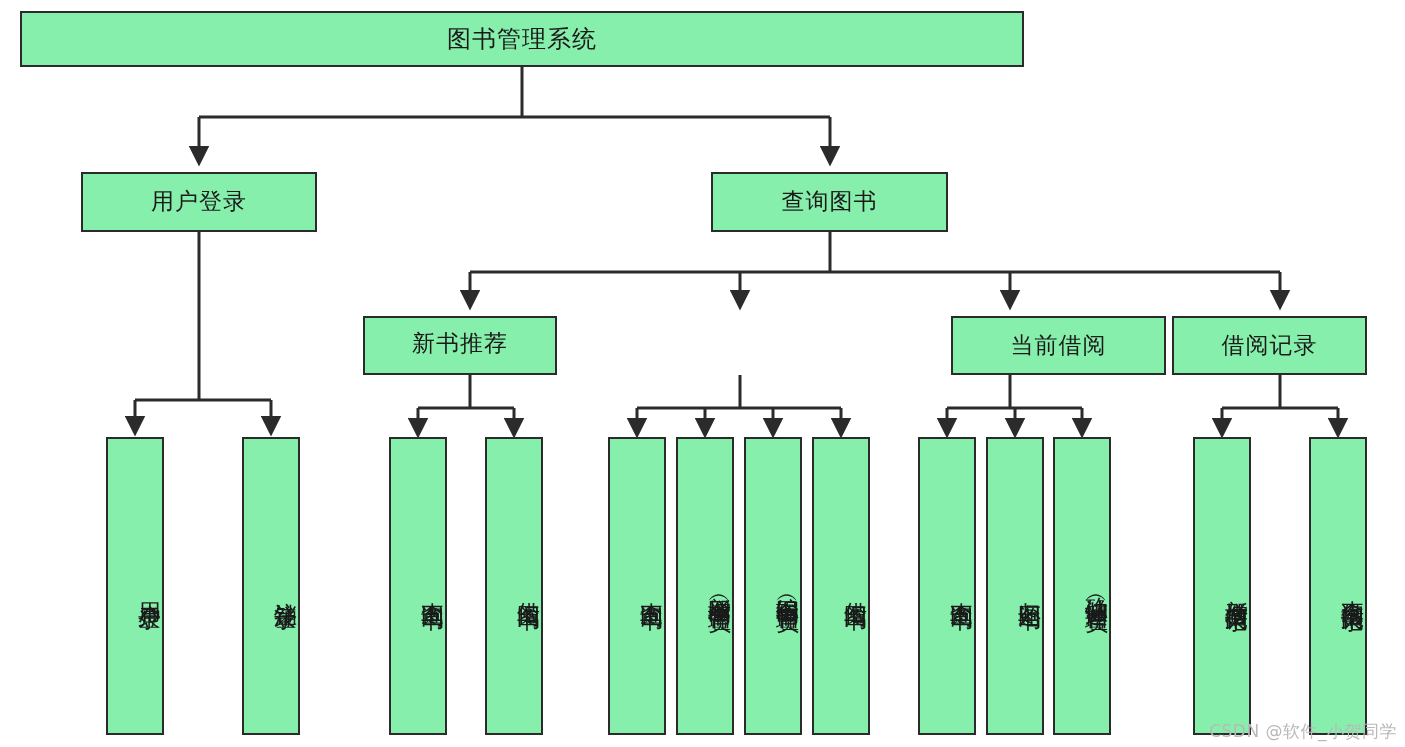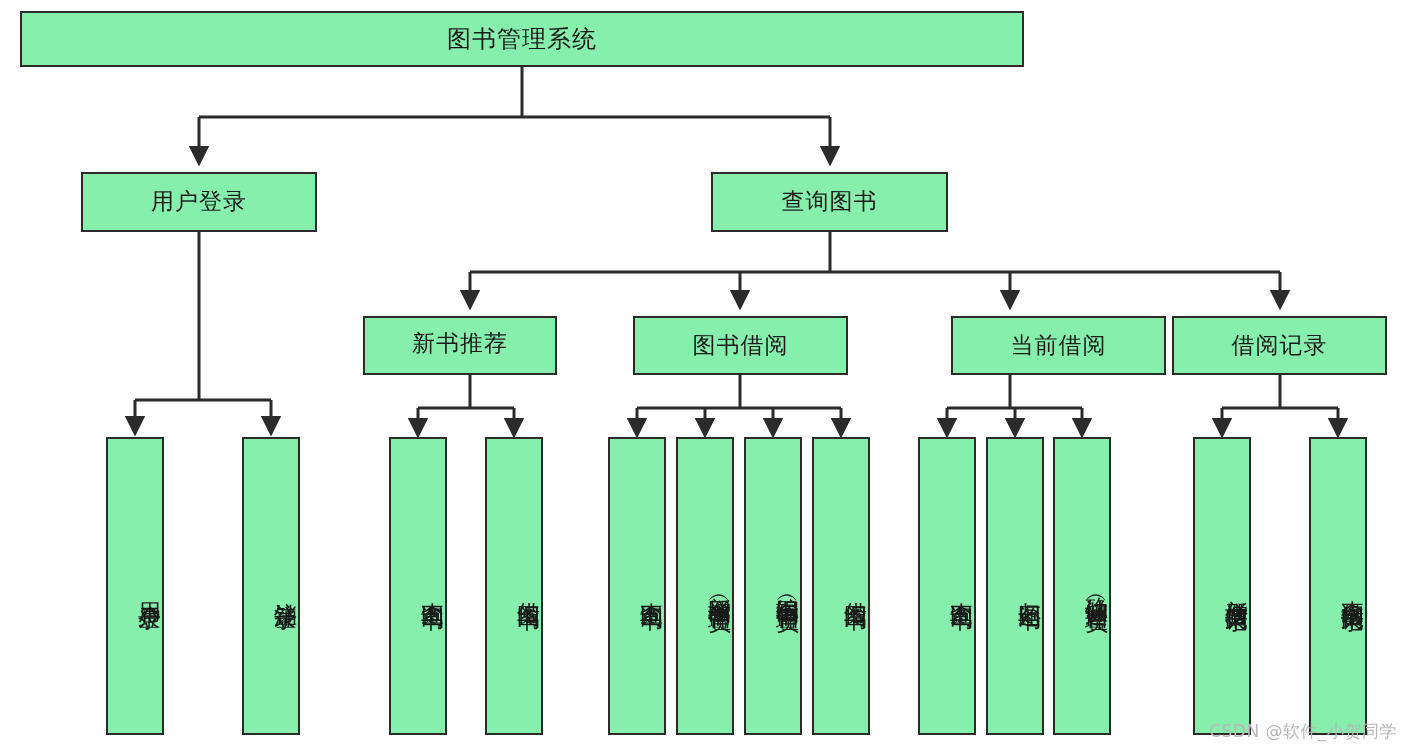--- a/index.html
+++ b/index.html
@@ -136,27 +136,24 @@
   <div class="node node-h" style="left:81px; top:172px; width:236px; height:60px;">
     <span>用户登录</span>
   </div>
   <div class="node node-h" style="left:711px; top:172px; width:237px; height:60px;">
     <span>查询图书</span>
   </div>
 
   <div class="node node-h" style="left:363px; top:316px; width:194px; height:59px;font-family:Liberation Mono, monospace;">
     <span>新书推荐</span>
   </div>
-  <div class="node node-h" style="left:633px; top:316px; width:215px; height:59px;">
-    <span>图书借阅</span>
-  </div>
   <div class="node node-h" style="left:903px; top:316px; width:215px; height:59px;margin-left:48px;">
     <span>当前借阅</span>
   </div>
-  <div class="node node-h" style="left:1172px; top:316px; width:215px; height:59px;">
+  <div class="node node-h" style="left:1172px; top:316px; width:195px; height:59px;">
     <span>借阅记录</span>
   </div>
 
   <div class="node node-v" style="left:106px; top:437px; width:58px; height:298px;">
     <span class="vtext">用户登录</span>
   </div>
   <div class="node node-v" style="left:242px; top:437px; width:58px; height:298px;">
     <span class="vtext">注销登录</span>
   </div>
 

